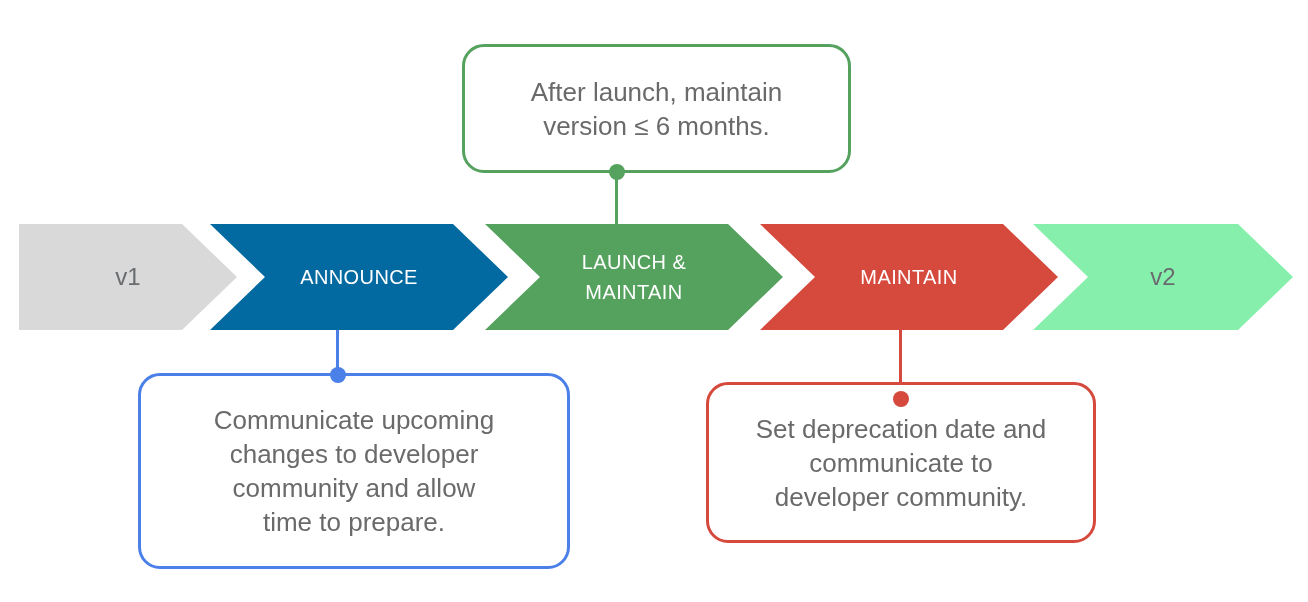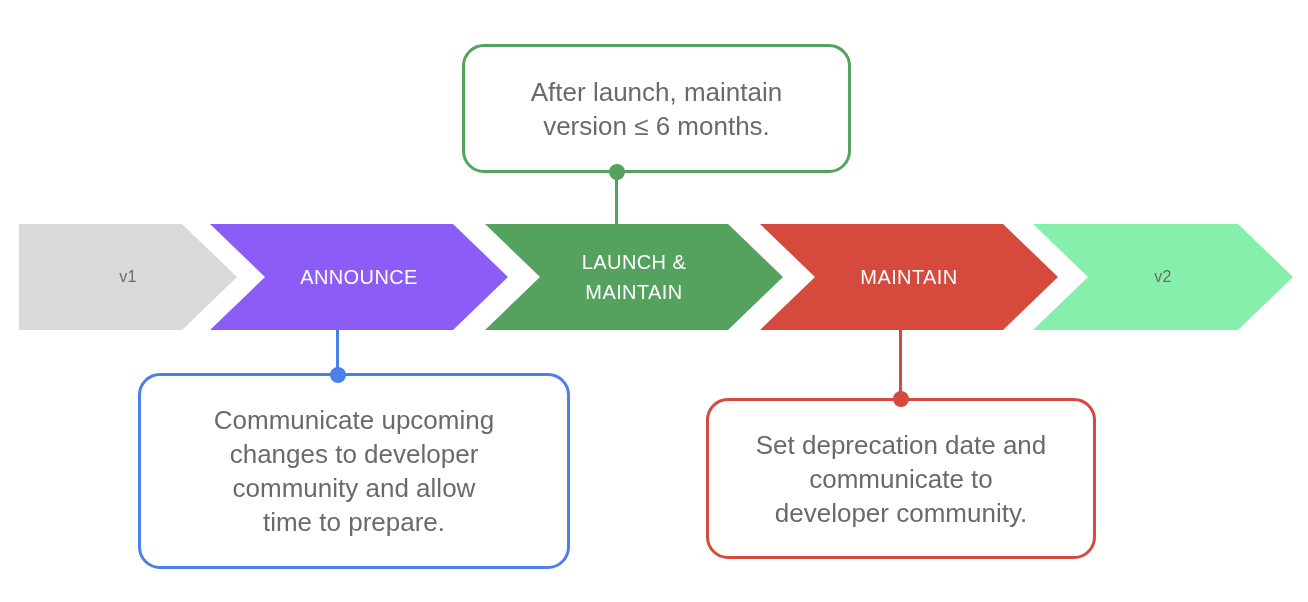--- a/index.html
+++ b/index.html
@@ -30,21 +30,21 @@
   }
   .chev-label {
     font-size: 20px;
     line-height: 30px;
     color: #ffffff;
     text-align: center;
     white-space: pre-line;
     letter-spacing: 0.4px;
   }
   .chev-label-gray {
-    font-size: 16px;
+    font-size: 24px;
     letter-spacing: 0.2px;
   }
 
   
   .connector-line {
     position: absolute;
     width: 3px;
   }
   .connector-dot {
     position: absolute;
@@ -72,42 +72,42 @@
   }
 
   #stage-v1        { left: 19px;   width: 218px; }
   #stage-announce  { left: 210px;  width: 298px; }
   #stage-launch    { left: 485px;  width: 298px; }
   #stage-deprecate { left: 760px;  width: 298px; }
   #stage-v2        { left: 1033px; width: 260px; }
 
   #callout-launch    { left: 424px; top: 44px;  width: 389px; height: 129px; margin-left: 38px; }
   #callout-announce  { left: 138px; top: 373px; width: 432px; height: 196px; }
-  #callout-deprecate { left: 706px; top: 398px; width: 390px; height: 161px; }
+  #callout-deprecate { left: 706px; top: 382px; width: 390px; height: 161px; }
 
   #line-launch    { left: 615px; top: 172px; height: 52px; }
   #dot-launch     { left: 609px; top: 164px; }
   #line-announce  { left: 336px; top: 330px; height: 46px; }
   #dot-announce   { left: 330px; top: 367px; }
   #line-deprecate { left: 899px; top: 330px; height: 70px; }
   #dot-deprecate  { left: 893px; top: 391px; }
 </style>
 </head>
 <body>
 
 <div class="canvas">
 
   <div class="connector-line" id="line-launch" style="background-color: rgb(85, 161, 94);"></div>
   <div class="connector-line" id="line-announce" style="background-color: rgb(74, 128, 232);"></div>
   <div class="connector-line" id="line-deprecate" style="background-color: rgb(214, 73, 61);"></div>
 
   <div class="chev chev-first" id="stage-v1" style="background-color: rgb(217, 217, 217);">
     <span class="chev-label chev-label-gray" style="color: rgb(105, 108, 111);">v1</span>
   </div>
-  <div class="chev chev-mid" id="stage-announce" style="background-color: #8b5cf6; align-items: center;">
+  <div class="chev chev-mid" id="stage-announce" style="background-color: #0369a1; align-items: center;">
     <span class="chev-label" style="color: rgb(255, 255, 255);">ANNOUNCE</span>
   </div>
   <div class="chev chev-mid" id="stage-launch" style="background-color: rgb(85, 161, 94);">
     <span class="chev-label" style="color: rgb(255, 255, 255);">LAUNCH &amp;
 MAINTAIN</span>
   </div>
   <div class="chev chev-mid" id="stage-deprecate" style="background-color: rgb(214, 73, 61);">
     <span class="chev-label" style="color: rgb(255, 255, 255);">MAINTAIN</span>
   </div>
   <div class="chev chev-mid" id="stage-v2" style="background-color: #86efac;">

